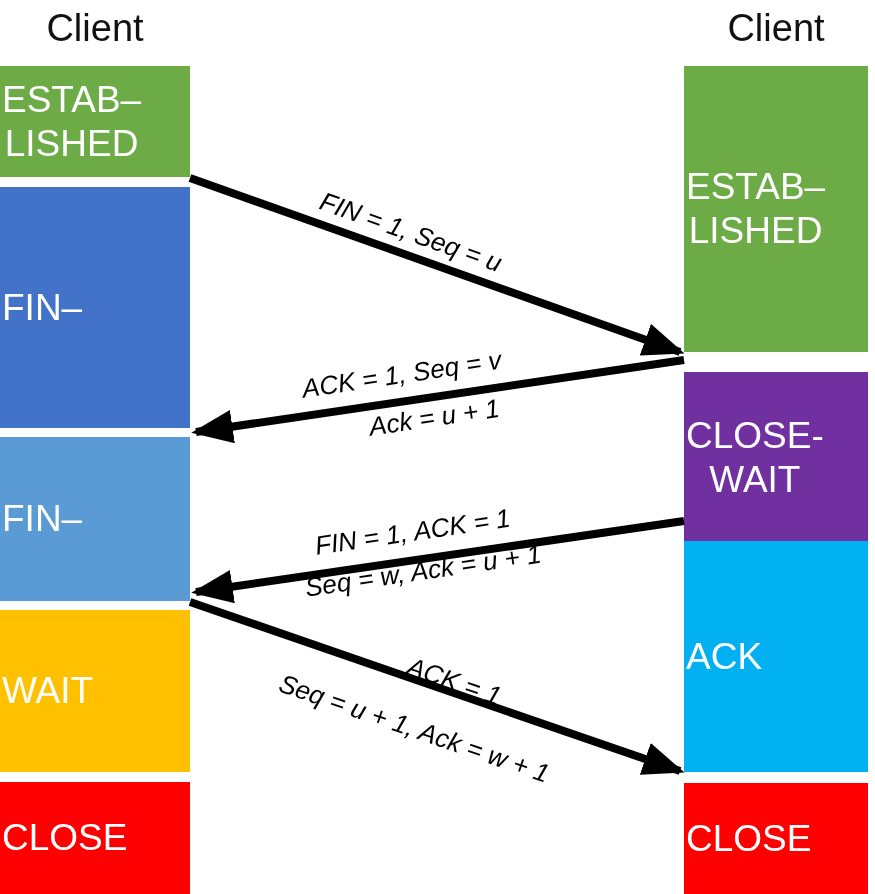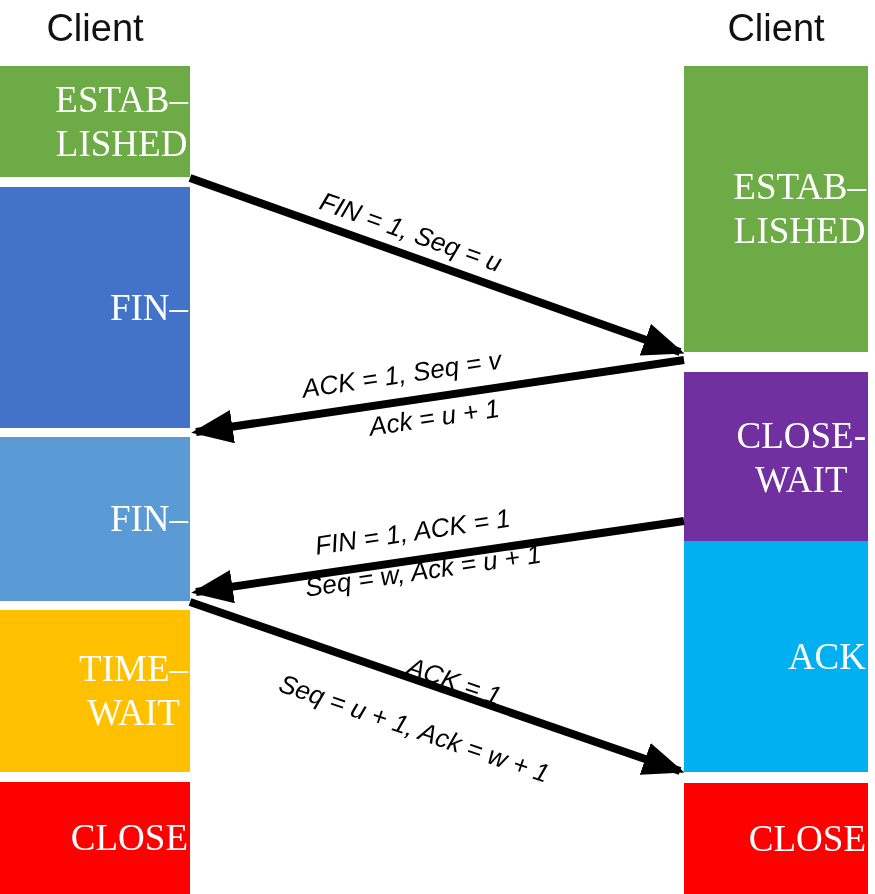--- a/index.html
+++ b/index.html
@@ -26,30 +26,29 @@
     line-height: 44px;
     white-space: nowrap;
   }
   #header-client { left: 0px;   top: 6px; width: 190px; }
   #header-server { left: 684px; top: 6px; width: 184px; }
 
   .state-box {
     position: absolute;
     display: flex;
     align-items: center;
-    justify-content: flex-end;
+    justify-content: flex-start;
     text-align: center;
     color: #ffffff;
     font-size: 37px;
     font-weight: 400;
     line-height: 44px;
     letter-spacing: 0px;
     box-sizing: border-box;
     padding: 13px 2px;
-    font-family: Liberation Serif, serif;
   }
   .state-box .label-line { display: block; }
 
   
   #arrow-layer {
     position: absolute;
     left: 0; top: 0;
     width: 875px; height: 894px;
     pointer-events: none;
   }
@@ -87,21 +86,20 @@
   </div>
 
   <div class="state-box" id="box-client-fin-wait-2" style="left:0px; top:437px; width:190px; height:164px; background:#5b9bd5;">
     <div>
       <span class="label-line">FIN–</span>
     </div>
   </div>
 
   <div class="state-box" id="box-client-time-wait" style="left:0px; top:610px; width:190px; height:162px; background:#ffc000;">
     <div>
-      <span class="label-line">TIME–</span>
       <span class="label-line">WAIT</span>
     </div>
   </div>
 
   <div class="state-box" id="box-client-close" style="left:0px; top:782px; width:190px; height:112px; background:#ff0000;">
     <div>
       <span class="label-line">CLOSE</span>
     </div>
   </div>
 

